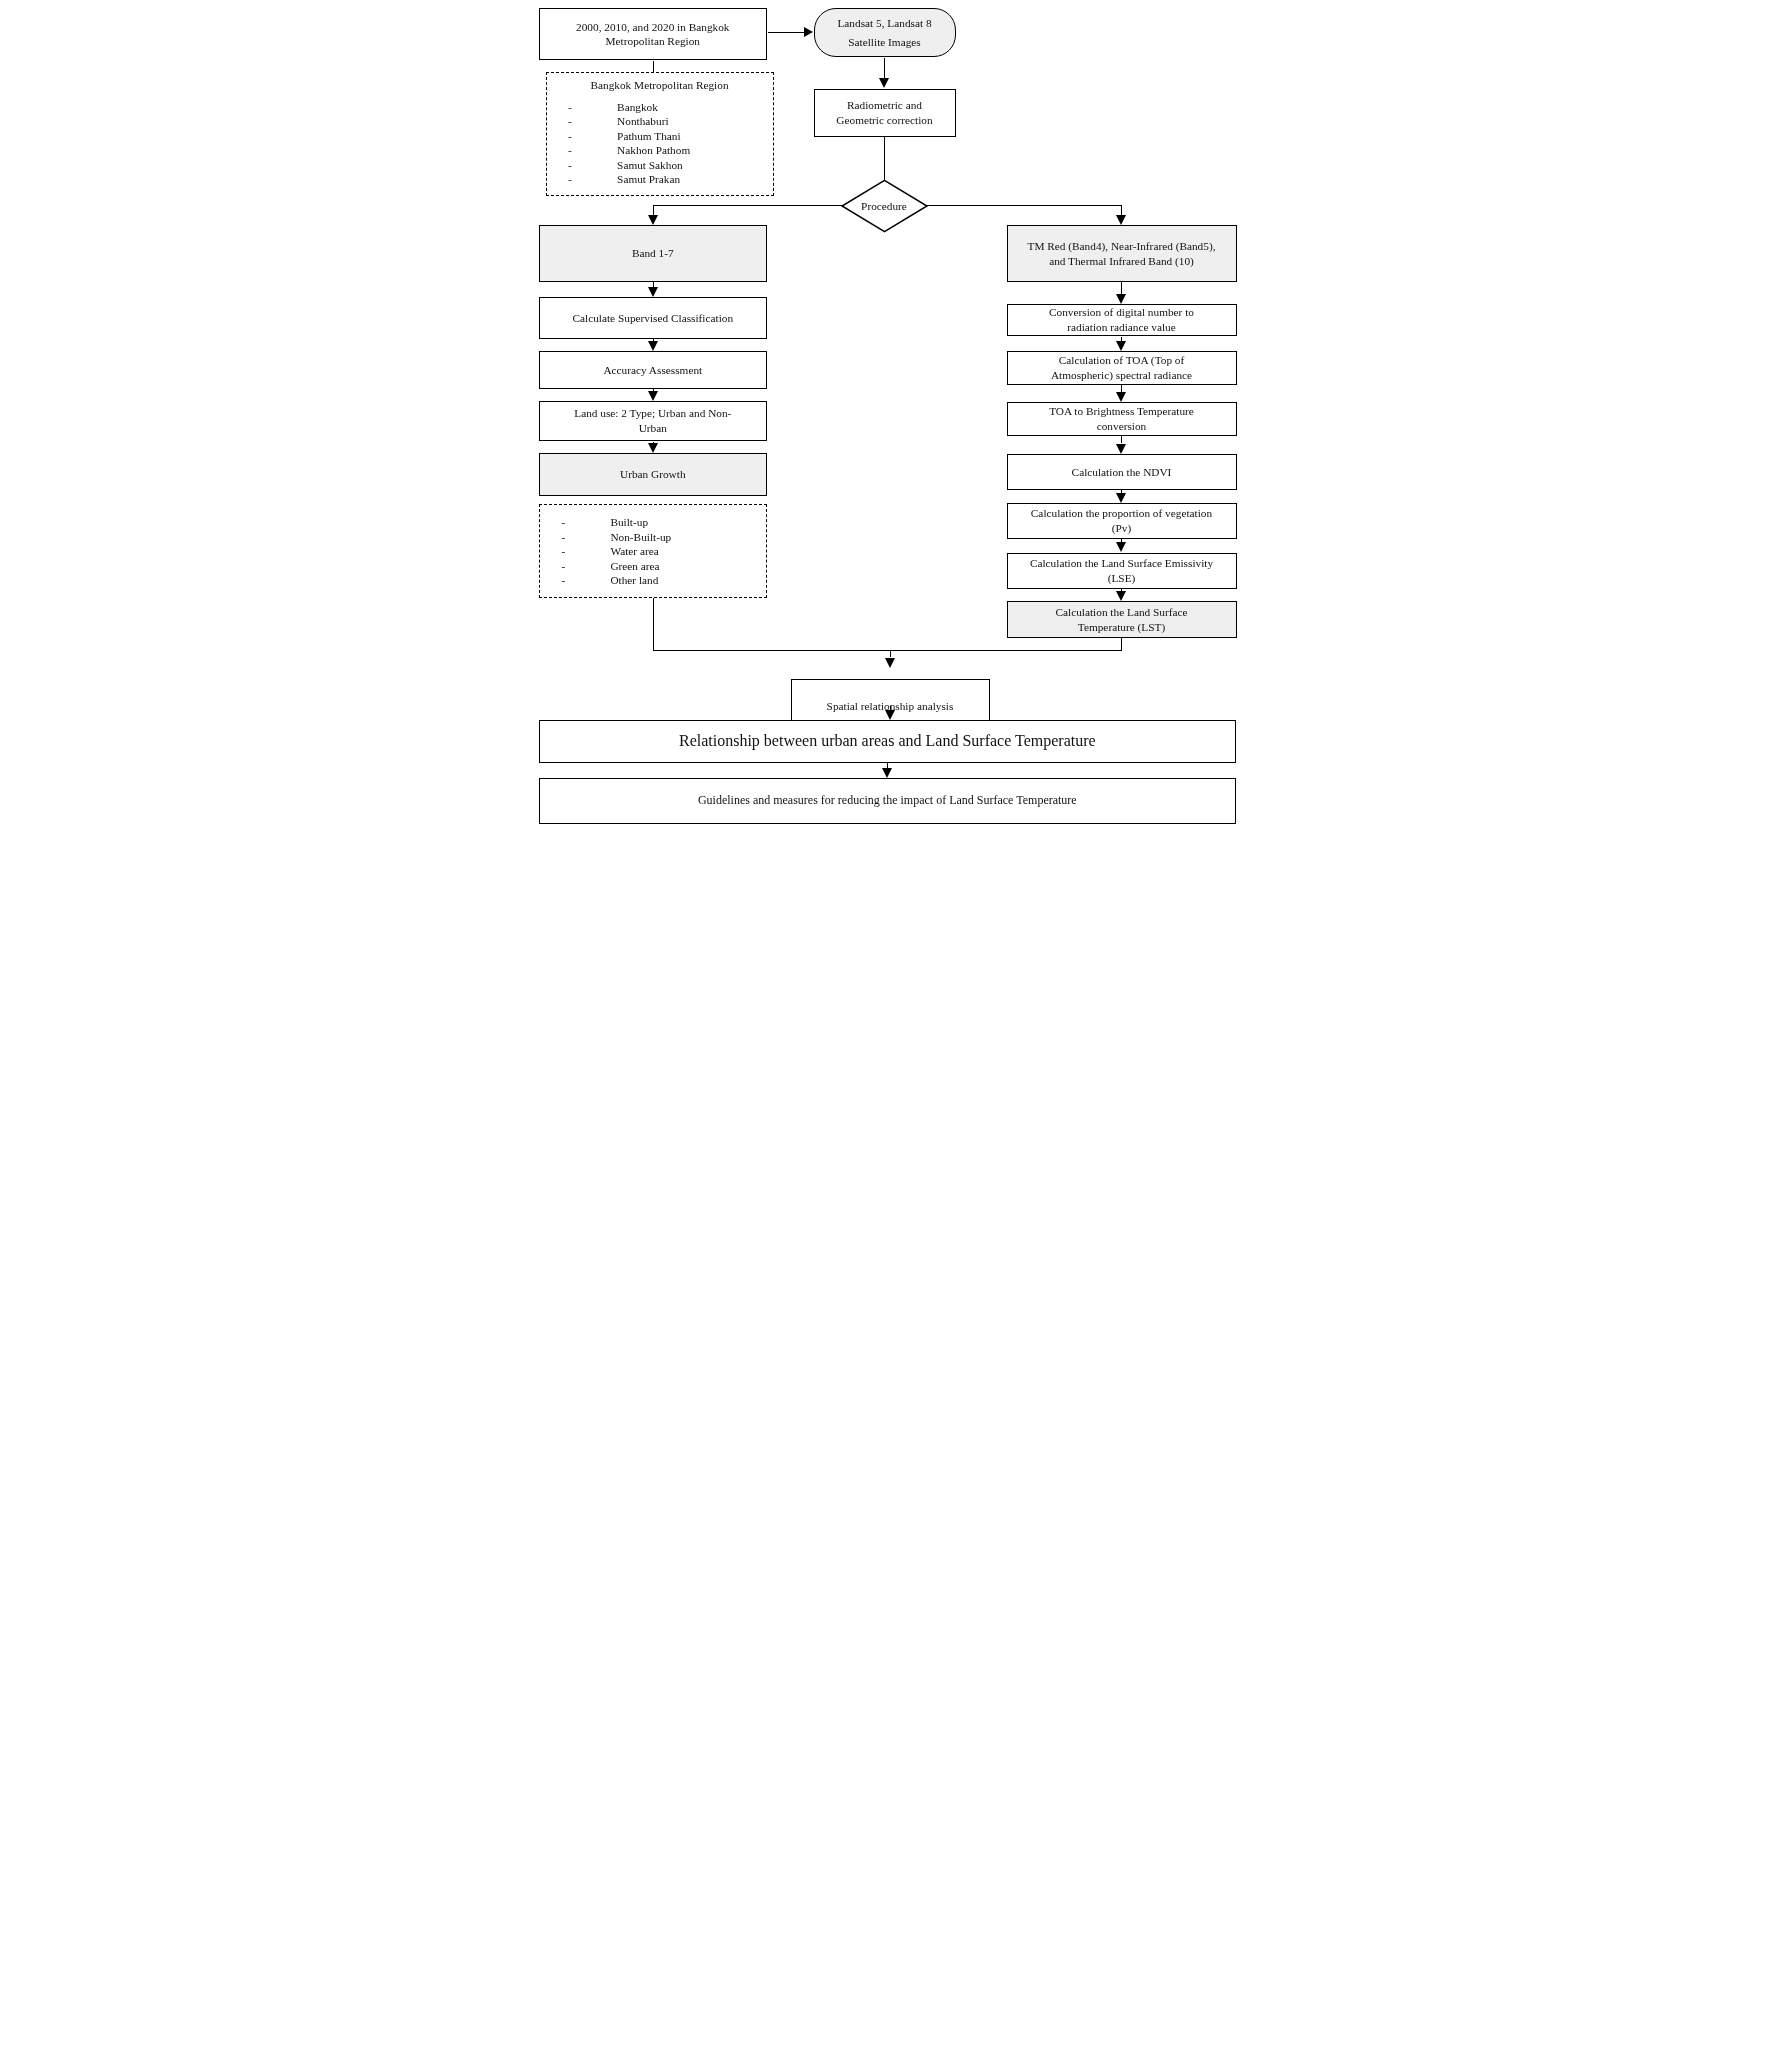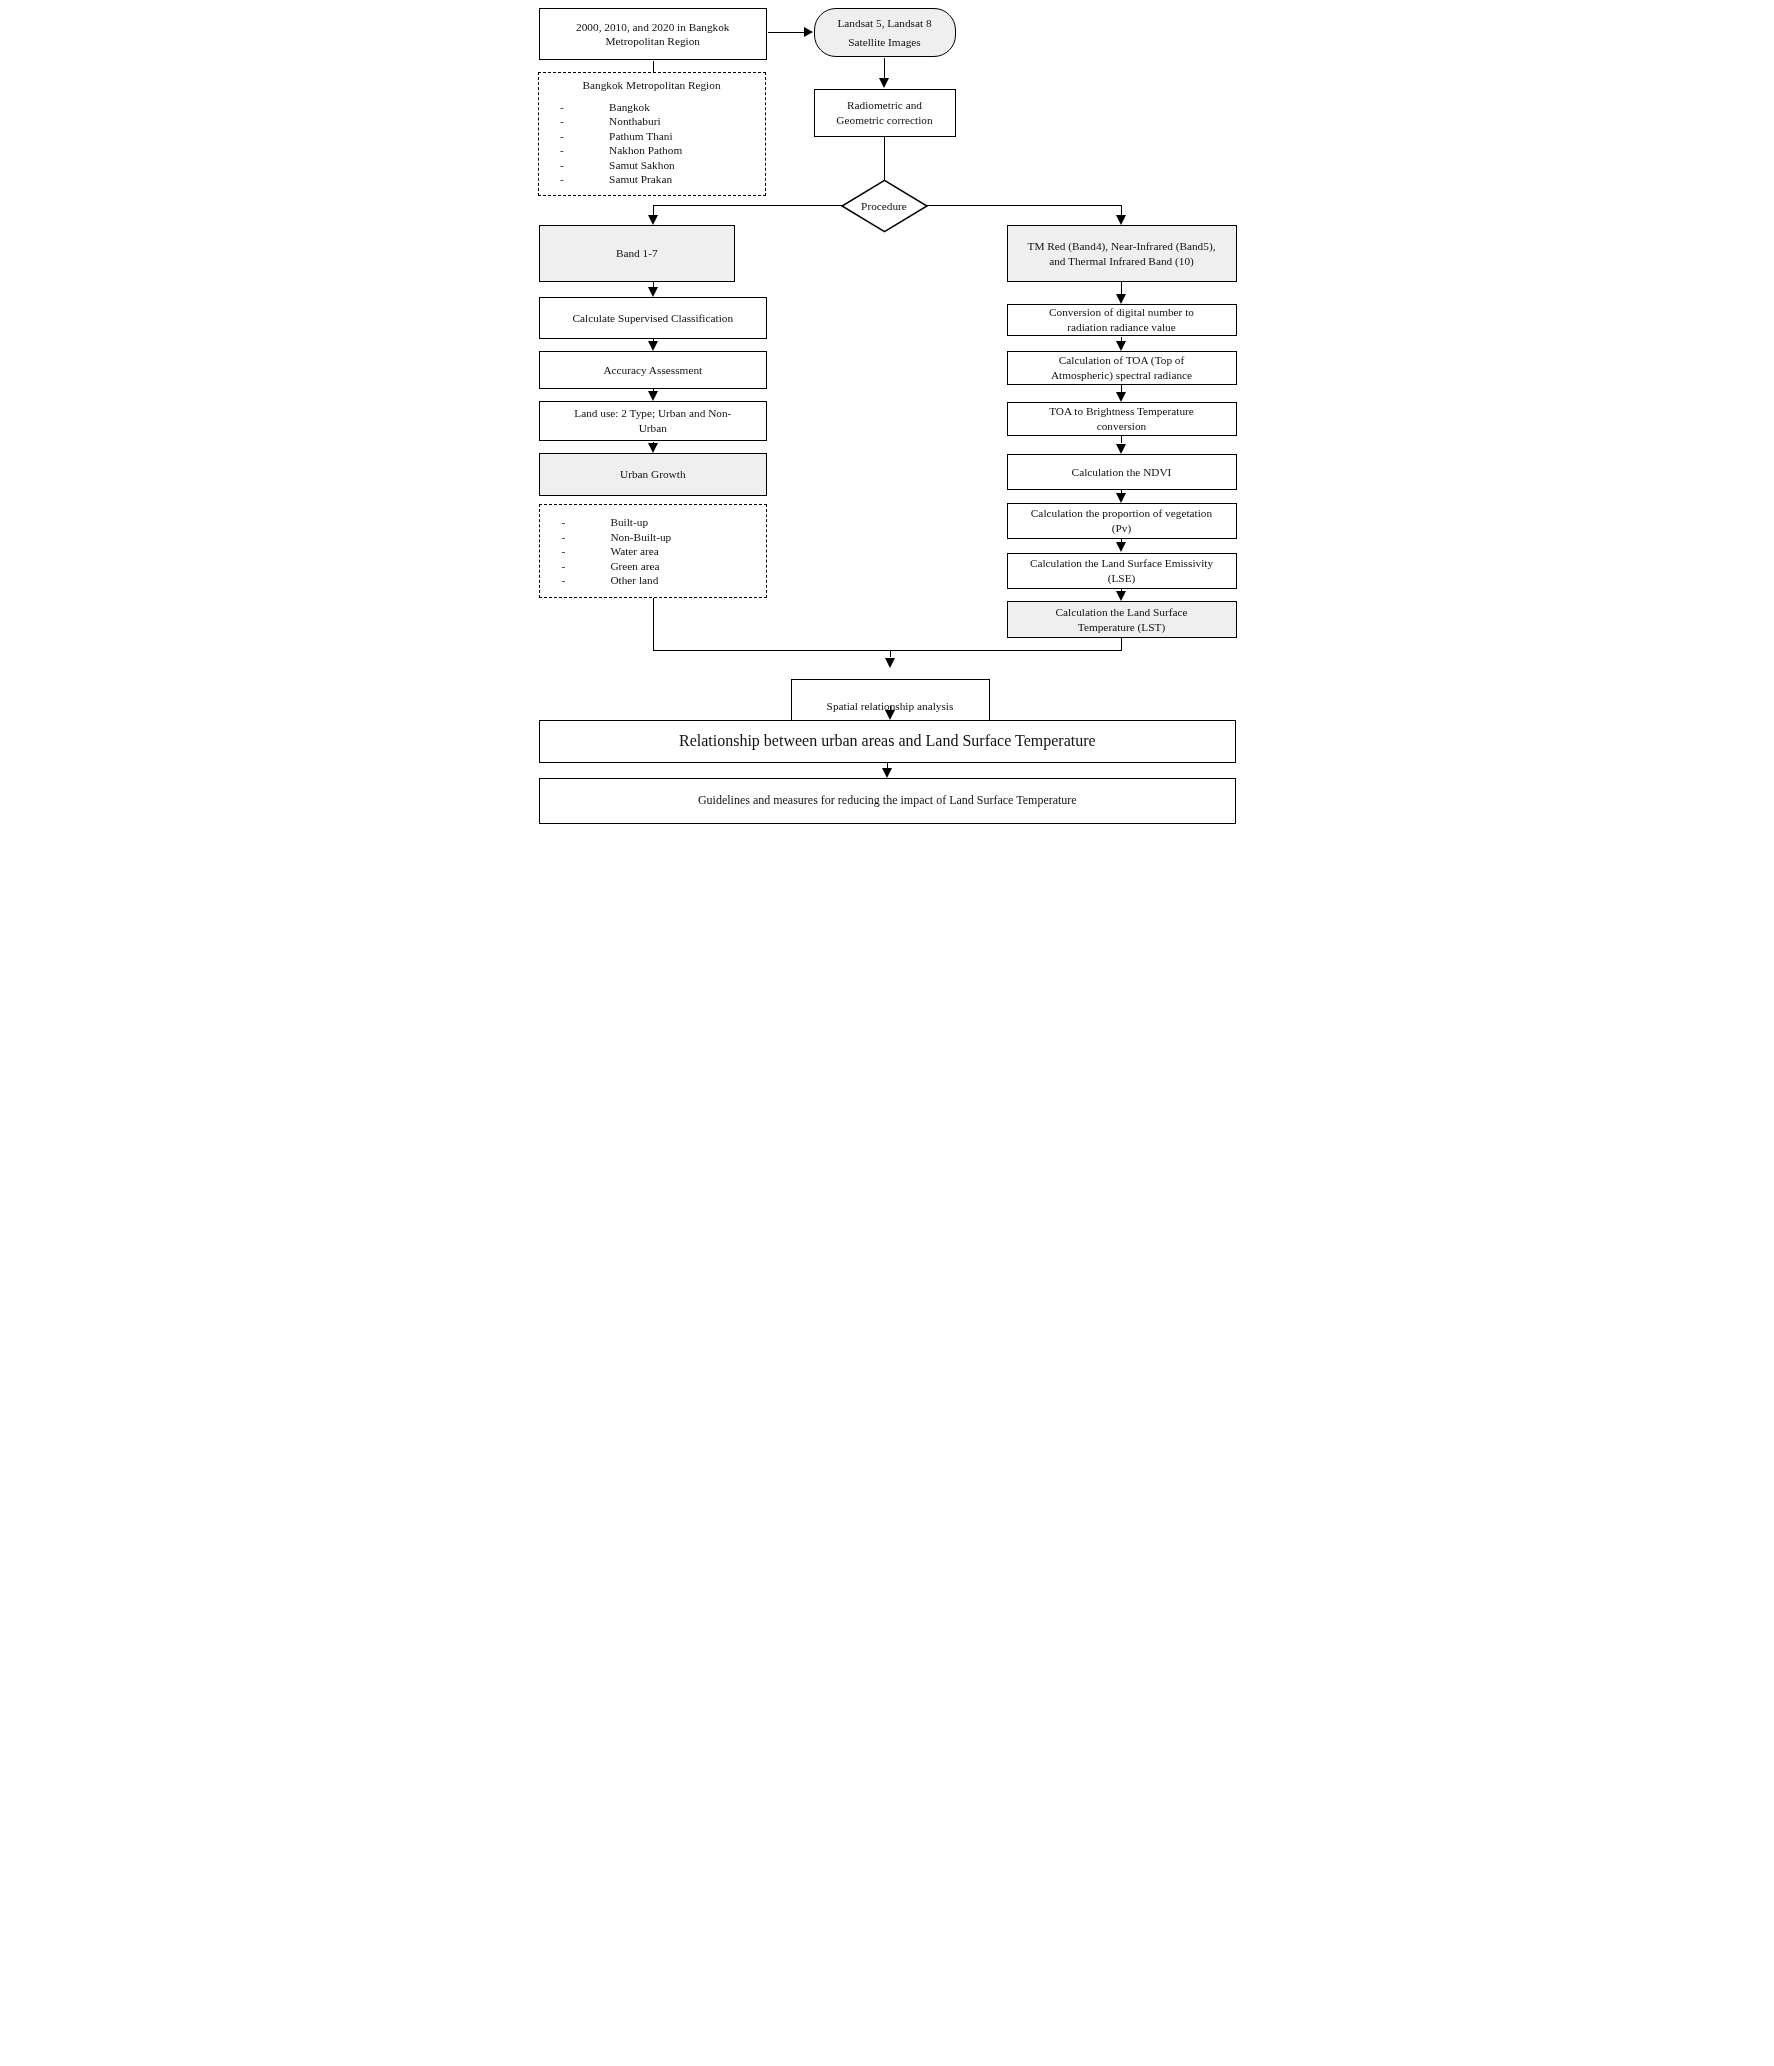--- a/index.html
+++ b/index.html
@@ -46,24 +46,24 @@
     border-top: 10.3px solid #000;
   }
   .arrow-right {
     position: absolute; width: 0; height: 0;
     border-top: 5.1px solid transparent;
     border-bottom: 5.1px solid transparent;
     border-left: 9.3px solid #000;
   }
   #n-years    { left: 9.3px;  top: 8.2px;   width: 228px; height: 52px; align-items: center; }
   #n-landsat  { left: 284px; top: 8.2px;   width: 142px; height: 49px; justify-content: space-between; padding: 7.2px 4.1px 6.2px; border-radius: 22px; }
-  #n-bmr      { left: 8px;  top: 72px;  width: 228px; height: 124px; }
+  #n-bmr      { left: 16px;  top: 72px;  width: 228px; height: 124px; }
   #n-radio    { left: 284px; top: 89px;  width: 142px; height: 48px; }
   #n-procedure{ left: 311px; top: 179px;  width: 87px; height: 54px; position: absolute; }
-  #n-band17   { left: 9.3px;  top: 225px;  width: 196px; height: 57px; justify-content: center; }
+  #n-band17   { left: 9.3px;  top: 225px;  width: 228px; height: 57px; justify-content: center; }
   #n-calc     { left: 9.3px;  top: 297px;  width: 228px; height: 42px; }
   #n-acc      { left: 9.3px;  top: 351px;  width: 228px; height: 38px; }
   #n-landuse  { left: 9.3px;  top: 401px;  width: 228px; height: 40px; text-align: center; }
   #n-growth   { left: 9.3px;  top: 453px;  width: 228px; height: 43px; }
   #n-landcover{ left: 9.3px;  top: 504px;  width: 228px; height: 94px; padding-top: 10.3px; }
   #n-tm       { left: 477px; top: 225px;  width: 230px; height: 57px; }
   #n-conv     { left: 477px; top: 304px;  width: 230px; height: 32px; }
   #n-toa      { left: 477px; top: 351px;  width: 230px; height: 34px; }
   #n-bt       { left: 477px; top: 402px;  width: 230px; height: 34px; }
   #n-ndvi     { left: 477px; top: 454px;  width: 230px; height: 36px; }

